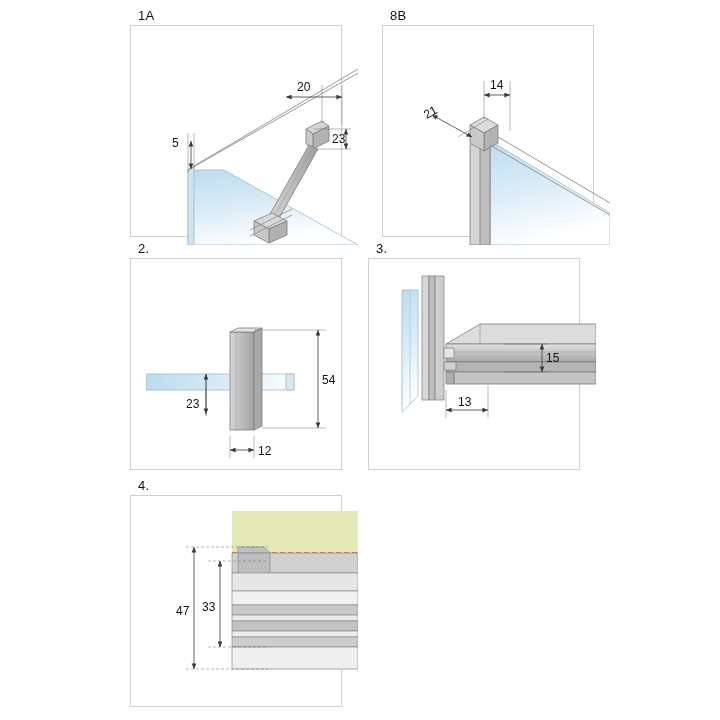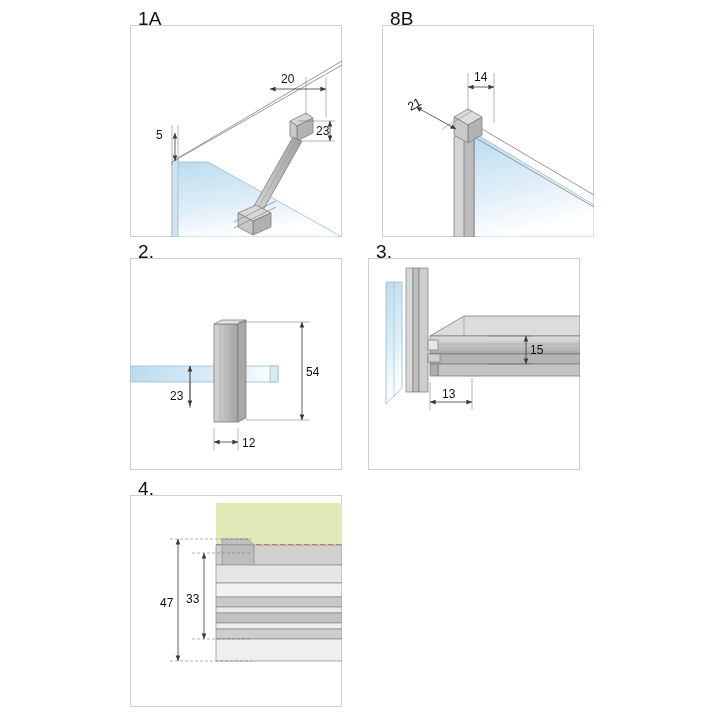--- a/index.html
+++ b/index.html
@@ -12,26 +12,26 @@
     overflow:hidden;
   }
   .sheet{position:absolute;left:0;top:0;width:720px;height:720px;}
   .panel{position:absolute;}
   .panel .frame{
     position:absolute;left:0;top:0;width:100%;height:100%;
     border:1px solid #cfcfcf;background:#ffffff;box-sizing:border-box;
   }
   .panel-label{
     position:absolute;
-    font-size:19px;
+    font-size:13px;
     color:#111;
     font-family:"Liberation Sans", sans-serif;
     letter-spacing:0.2px;
   }
-  .svgwrap{position:absolute;left:0;top:0;width:100%;height:100%;}
+  .svgwrap{position:absolute;left:0;top:8px;width:100%;height:100%;padding-left:16px;}
   svg{display:block;}
   text{font-family:"Liberation Sans", sans-serif;fill:#111;}
 </style>
 </head>
 <body>
 
 <div class="sheet">
 
   <div class="panel" style="left:130px;top:25px;width:212px;height:212px;">
     <div class="frame"></div>

